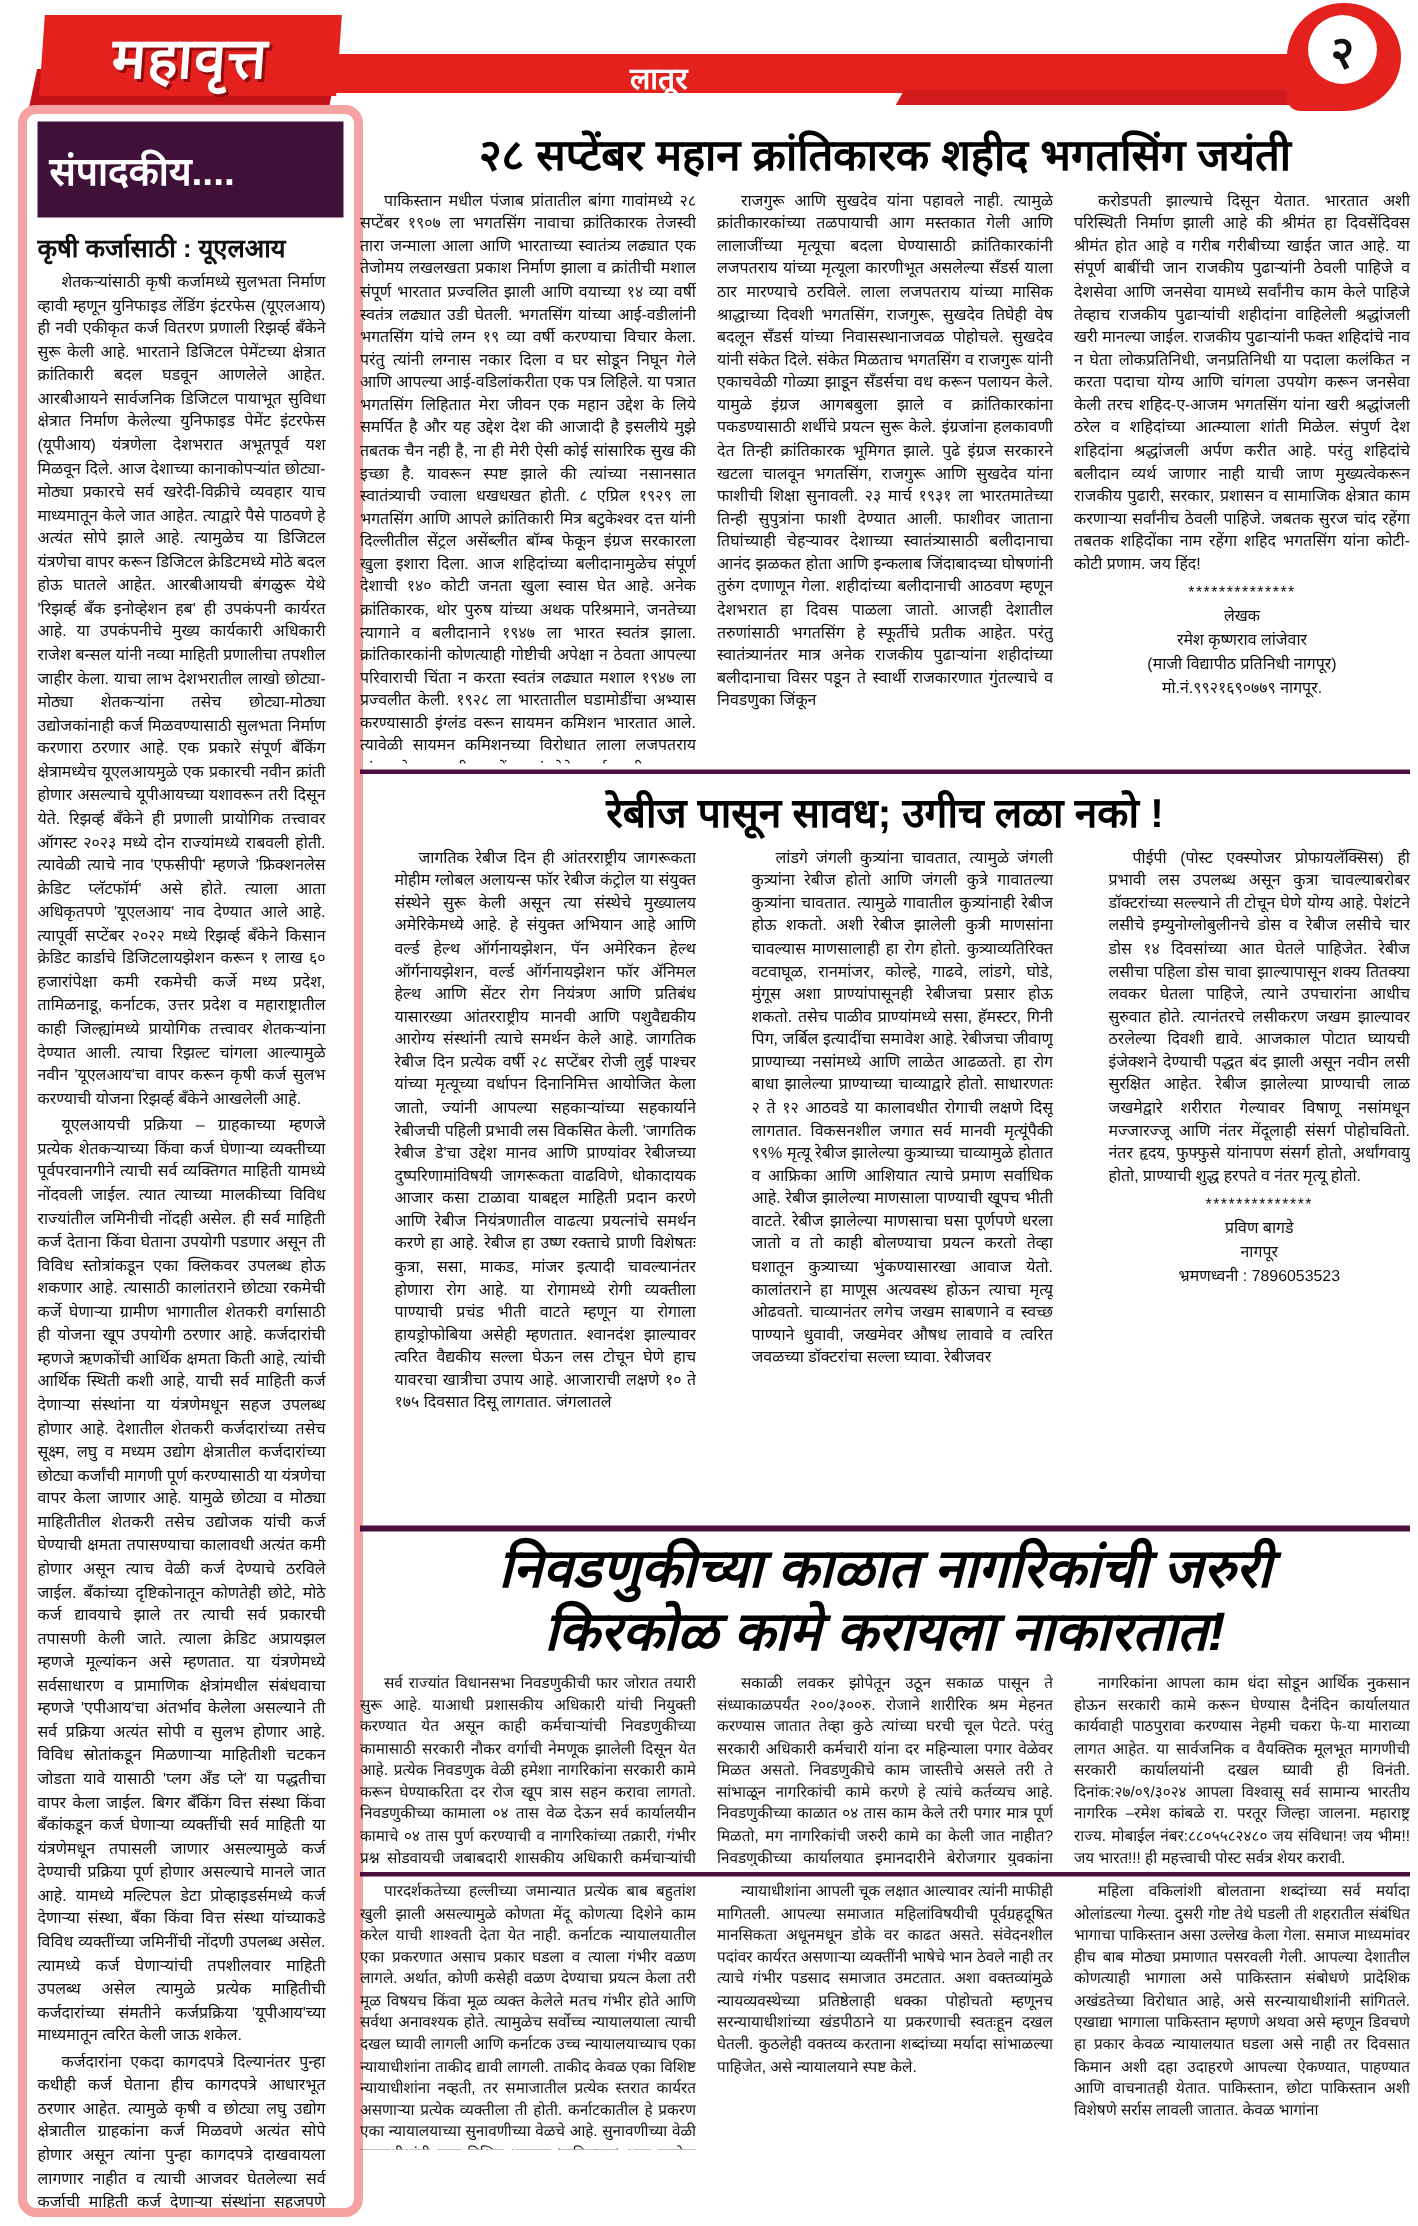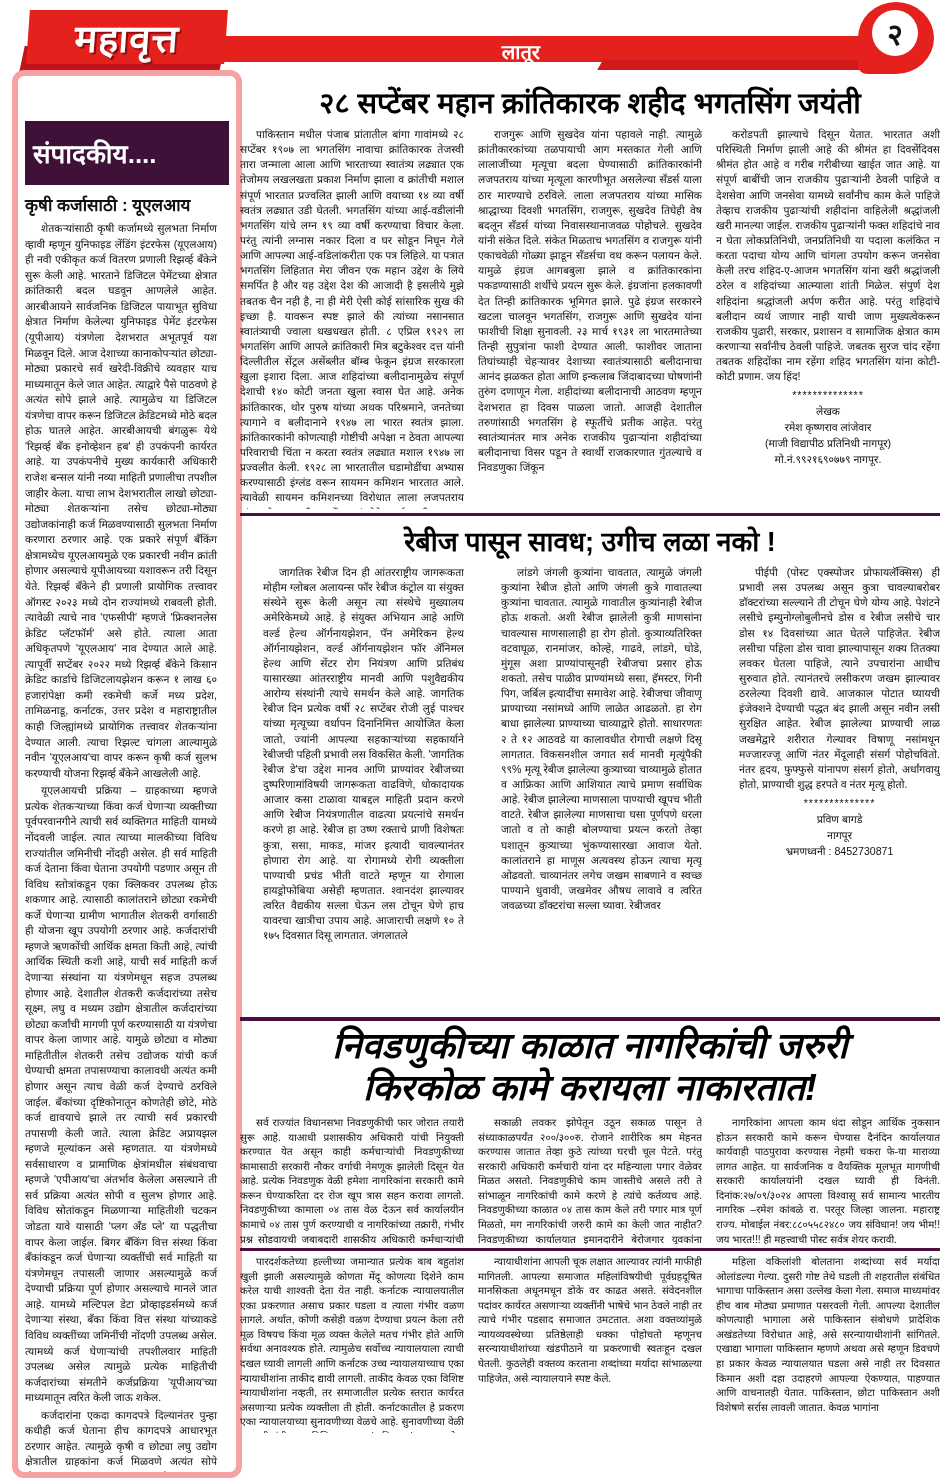--- a/index.html
+++ b/index.html
@@ -10,35 +10,35 @@
   .ribbon{position:absolute;left:205px;top:36px;width:665px;height:26px;background:#e4211c;
           transform:skewX(-18deg);}
   .ribbon-fold{position:absolute;left:600px;top:60px;width:290px;height:10px;background:#d21a1a;
           transform:skewX(-30deg);}
   .title-shadow{position:absolute;left:22px;top:46px;width:200px;height:26px;background:#c31318;
           transform:skewX(-12deg);}
   .title-box{position:absolute;left:28px;top:10px;width:198px;height:54px;background:#e4211c;
           transform:skewX(-4deg);display:flex;align-items:center;justify-content:center;}
   .paper-name{color:#fff;font-size:38px;font-weight:bold;letter-spacing:1px;
           text-shadow:2px 2px 0 #8f0d10;}
-  .city-label{position:absolute;left:420px;top:38px;width:120px;text-align:right;color:#fff;
+  .city-label{position:absolute;left:420px;top:38px;width:120px;text-align:left;color:#fff;
           font-size:20px;font-weight:bold;}
   .date-label{position:absolute;left:610px;top:40px;width:250px;text-align:center;color:#fff;
           font-size:17px;font-weight:bold;margin-top:45px;}
   .pagenum-badge{position:absolute;left:858px;top:2px;width:76px;height:72px;background:#e4211c;
           border-radius:50% 50% 50% 12%;}
   .pagenum-inner{position:absolute;left:14px;top:8px;width:46px;height:46px;background:#fff;
           border-radius:50%;display:flex;align-items:center;justify-content:center;}
   .pagenum{font-size:30px;font-weight:bold;color:#111;}
 
   
   .editorial{position:absolute;left:12px;top:70px;width:204px;height:1386px;
           border:6px solid #f7a2a2;border-radius:12px;background:#fff;padding:5px 7px;overflow:hidden;}
   .ed-header{background:#3f1038;color:#fff;font-weight:bold;font-size:26px;
-          padding:14px 8px;margin-bottom:8px;margin-top:40px;}
+          padding:14px 8px;margin-bottom:8px;}
   .ed-headline{font-size:17px;font-weight:bold;margin:2px 0 5px 0;}
   .editorial p{margin:0 12px 2px 0;font-size:10.6px;line-height:1.47;text-align:justify;text-indent:16px;}
 
   
   .main{position:absolute;left:240px;top:64px;width:700px;}
   .headline{font-weight:bold;text-align:center;color:#000;}
   .h1a{font-size:29px;margin:18px 0 6px 0;}
   .h2a{font-size:27px;margin:6px 0 6px 0;}
   .h3a{font-size:36px;line-height:1.18;margin:4px 0 6px 0;font-style:italic;}
   .h4a{font-size:44px;margin:6px 0 8px 0;}
@@ -108,21 +108,21 @@
       <div class="headline h2a">रेबीज पासून सावध; उगीच लळा नको !</div>
       <div class="cols">
         <div class="col c2">जागतिक रेबीज दिन ही आंतरराष्ट्रीय जागरूकता मोहीम ग्लोबल अलायन्स फॉर रेबीज कंट्रोल या संयुक्त संस्थेने सुरू केली असून त्या संस्थेचे मुख्यालय अमेरिकेमध्ये आहे. हे संयुक्त अभियान आहे आणि वर्ल्ड हेल्थ ऑर्गनायझेशन, पॅन अमेरिकन हेल्थ ऑर्गनायझेशन, वर्ल्ड ऑर्गनायझेशन फॉर ॲनिमल हेल्थ आणि सेंटर रोग नियंत्रण आणि प्रतिबंध यासारख्या आंतरराष्ट्रीय मानवी आणि पशुवैद्यकीय आरोग्य संस्थांनी त्याचे समर्थन केले आहे. जागतिक रेबीज दिन प्रत्येक वर्षी २८ सप्टेंबर रोजी लुई पाश्चर यांच्या मृत्यूच्या वर्धापन दिनानिमित्त आयोजित केला जातो, ज्यांनी आपल्या सहकाऱ्यांच्या सहकार्याने रेबीजची पहिली प्रभावी लस विकसित केली. 'जागतिक रेबीज डे'चा उद्देश मानव आणि प्राण्यांवर रेबीजच्या दुष्परिणामांविषयी जागरूकता वाढविणे, धोकादायक आजार कसा टाळावा याबद्दल माहिती प्रदान करणे आणि रेबीज नियंत्रणातील वाढत्या प्रयत्नांचे समर्थन करणे हा आहे. रेबीज हा उष्ण रक्ताचे प्राणी विशेषतः कुत्रा, ससा, माकड, मांजर इत्यादी चावल्यानंतर होणारा रोग आहे. या रोगामध्ये रोगी व्यक्तीला पाण्याची प्रचंड भीती वाटते म्हणून या रोगाला हायड्रोफोबिया असेही म्हणतात. श्वानदंश झाल्यावर त्वरित वैद्यकीय सल्ला घेऊन लस टोचून घेणे हाच यावरचा खात्रीचा उपाय आहे. आजाराची लक्षणे १० ते १७५ दिवसात दिसू लागतात. जंगलातले</div>
         <div class="col c2">लांडगे जंगली कुत्र्यांना चावतात, त्यामुळे जंगली कुत्र्यांना रेबीज होतो आणि जंगली कुत्रे गावातल्या कुत्र्यांना चावतात. त्यामुळे गावातील कुत्र्यांनाही रेबीज होऊ शकतो. अशी रेबीज झालेली कुत्री माणसांना चावल्यास माणसालाही हा रोग होतो. कुत्र्याव्यतिरिक्त वटवाघूळ, रानमांजर, कोल्हे, गाढवे, लांडगे, घोडे, मुंगूस अशा प्राण्यांपासूनही रेबीजचा प्रसार होऊ शकतो. तसेच पाळीव प्राण्यांमध्ये ससा, हॅमस्टर, गिनी पिग, जर्बिल इत्यादींचा समावेश आहे. रेबीजचा जीवाणू प्राण्याच्या नसांमध्ये आणि लाळेत आढळतो. हा रोग बाधा झालेल्या प्राण्याच्या चाव्याद्वारे होतो. साधारणतः २ ते १२ आठवडे या कालावधीत रोगाची लक्षणे दिसू लागतात. विकसनशील जगात सर्व मानवी मृत्यूंपैकी ९९% मृत्यू रेबीज झालेल्या कुत्र्याच्या चाव्यामुळे होतात व आफ्रिका आणि आशियात त्याचे प्रमाण सर्वाधिक आहे. रेबीज झालेल्या माणसाला पाण्याची खूपच भीती वाटते. रेबीज झालेल्या माणसाचा घसा पूर्णपणे धरला जातो व तो काही बोलण्याचा प्रयत्न करतो तेव्हा घशातून कुत्र्याच्या भुंकण्यासारखा आवाज येतो. कालांतराने हा माणूस अत्यवस्थ होऊन त्याचा मृत्यू ओढवतो. चाव्यानंतर लगेच जखम साबणाने व स्वच्छ पाण्याने धुवावी, जखमेवर औषध लावावे व त्वरित जवळच्या डॉक्टरांचा सल्ला घ्यावा. रेबीजवर</div>
         <div class="col c2">
           <span>पीईपी (पोस्ट एक्स्पोजर प्रोफायलॅक्सिस) ही प्रभावी लस उपलब्ध असून कुत्रा चावल्याबरोबर डॉक्टरांच्या सल्ल्याने ती टोचून घेणे योग्य आहे. पेशंटने लसीचे इम्युनोग्लोबुलीनचे डोस व रेबीज लसीचे चार डोस १४ दिवसांच्या आत घेतले पाहिजेत. रेबीज लसीचा पहिला डोस चावा झाल्यापासून शक्य तितक्या लवकर घेतला पाहिजे, त्याने उपचारांना आधीच सुरुवात होते. त्यानंतरचे लसीकरण जखम झाल्यावर ठरलेल्या दिवशी द्यावे. आजकाल पोटात घ्यायची इंजेक्शने देण्याची पद्धत बंद झाली असून नवीन लसी सुरक्षित आहेत. रेबीज झालेल्या प्राण्याची लाळ जखमेद्वारे शरीरात गेल्यावर विषाणू नसांमधून मज्जारज्जू आणि नंतर मेंदूलाही संसर्ग पोहोचवितो. नंतर हृदय, फुफ्फुसे यांनापण संसर्ग होतो, अर्धांगवायु होतो, प्राण्याची शुद्ध हरपते व नंतर मृत्यू होतो.</span>
           <div class="signoff">
             <div class="stars">**************</div>
             <div>प्रविण बागडे</div>
             <div>नागपूर</div>
-            <div>भ्रमणध्वनी : 8452730871</div>
+            <div>भ्रमणध्वनी : 7896053523</div>
           </div>
         </div>
       </div>
     </div>
 
     <div class="divider thick"></div>
 
     <div>
       <div class="headline h3a">
         <div>निवडणुकीच्या काळात नागरिकांची जरुरी</div>

